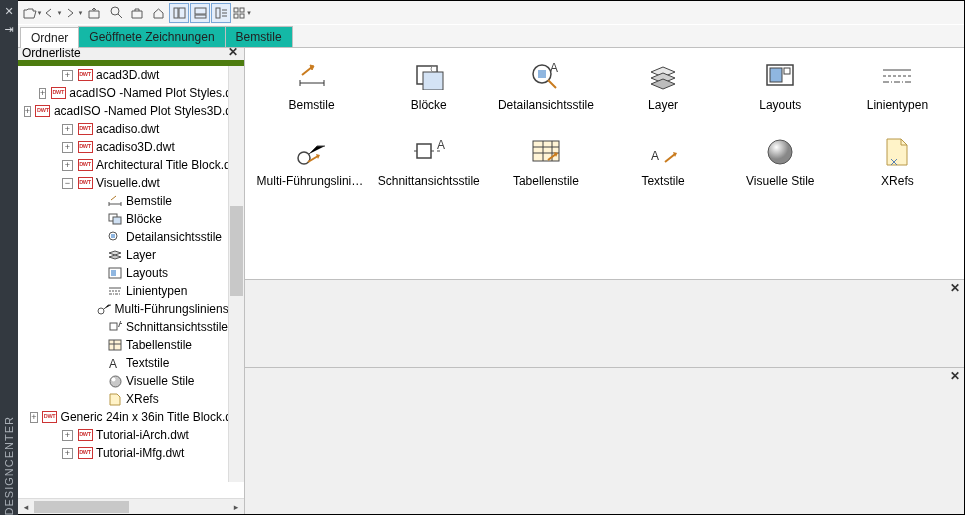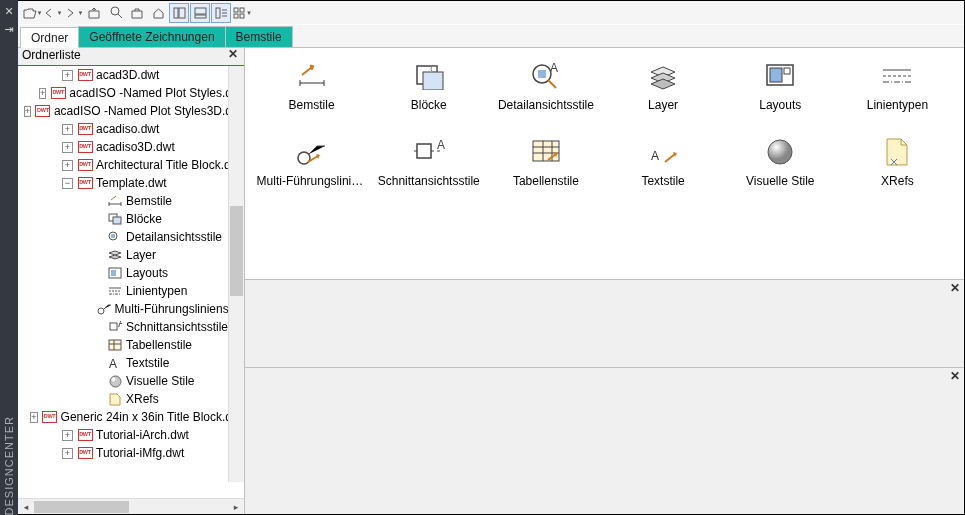--- a/index.html
+++ b/index.html
@@ -12,21 +12,21 @@
 .toolbar { height:24px; background:#f5f5f5; border-bottom:1px solid #ffffff; display:flex; align-items:center; padding:0 4px; gap:1px; }
 .tbtn { width:20px; height:20px; display:flex; align-items:center; justify-content:center; color:#6a4f2b; cursor:pointer; position:relative; }
 .tbtn.act { border:1px solid #7aa7d8; background:#e4eefb; }
 .tbtn.drop::after { content:"▾"; font-size:7px; color:#555; margin-left:1px; }
 .tbtn svg { overflow:visible; }
 .tabs { height:23px; background:#f5f5f5; border-bottom:1px solid #c0c0c0; display:flex; align-items:flex-end; padding-left:2px; }
 .tab { padding:3px 10px 3px 10px; border:1px solid #c0c0c0; border-bottom:none; background:#14b8a6; margin-right:-1px; cursor:pointer; font-size:12px; color:#222; }
 .tab.active { background:#fff; position:relative; top:1px; }
 .workarea { flex:1; display:flex; min-height:0; }
 .left { width:227px; border-right:1px solid #bfbfbf; display:flex; flex-direction:column; }
-.panelhdr { height:18px; background:#f0f0f0; border-bottom:1px solid #4d7c0f; display:flex; align-items:flex-start; padding:0 4px; justify-content:space-between; font-size:12px; }
+.panelhdr { height:18px; background:#f0f0f0; border-bottom:6px solid #4d7c0f; display:flex; align-items:flex-end; padding:0 4px; justify-content:space-between; font-size:12px; }
 .panelhdr .xbtn { width:14px; height:14px; text-align:center; line-height:12px; font-size:12px; color:#333; cursor:pointer; font-weight:bold; }
 .tree-wrap { flex:1; overflow:hidden; position:relative; }
 .tree { position:absolute; inset:0; overflow:hidden; padding:0 0 0 4px; }
 .tree-row { height:18px; white-space:nowrap; overflow:hidden; display:flex; align-items:center; font-size:12px; color:#000; cursor:pointer; }
 .tree-row .ind { display:inline-block; }
 .tree-row .exp { width:11px; height:11px; border:1px solid #8e8e8e; display:inline-flex; align-items:center; justify-content:center; font-size:9px; line-height:9px; color:#555; margin-right:4px; background:#fff; }
 .tree-row .noexp { width:11px; display:inline-block; margin-right:4px; }
 .tree-row .ficon { width:16px; height:14px; display:inline-flex; align-items:center; justify-content:center; margin-right:3px; flex-shrink:0; }
 .dwg-badge { width:15px; height:12px; background:#fff; border:1px solid #c33; position:relative; }
 .dwg-badge::before { content:"DWT"; position:absolute; left:0; right:0; top:1px; text-align:center; font-size:5.5px; font-weight:bold; color:#c33; letter-spacing:-0.3px; }
@@ -190,21 +190,21 @@
                 <span class="dwg-badge"></span>
               </span>
               <span>Architectural Title Block.dwt</span>
             </div>
             <div class="tree-row">
               <span class="ind" style="width:40px"></span>
               <span class="exp">−</span>
               <span class="ficon">
                 <span class="dwg-badge"></span>
               </span>
-              <span>Template.dwt</span>
+              <span>Visuelle.dwt</span>
             </div>
             <div class="tree-row">
               <span class="ind" style="width:70px"></span>
               <span class="noexp"></span>
               <span class="ficon sub-ico">
                 <svg width="14" height="12">
                   <path stroke="#555" d="M1 9h12M1 7v4M13 7v4"></path>
                   <path stroke="#b07828" d="M3 5l5-4"></path>
                 </svg>
               </span>

